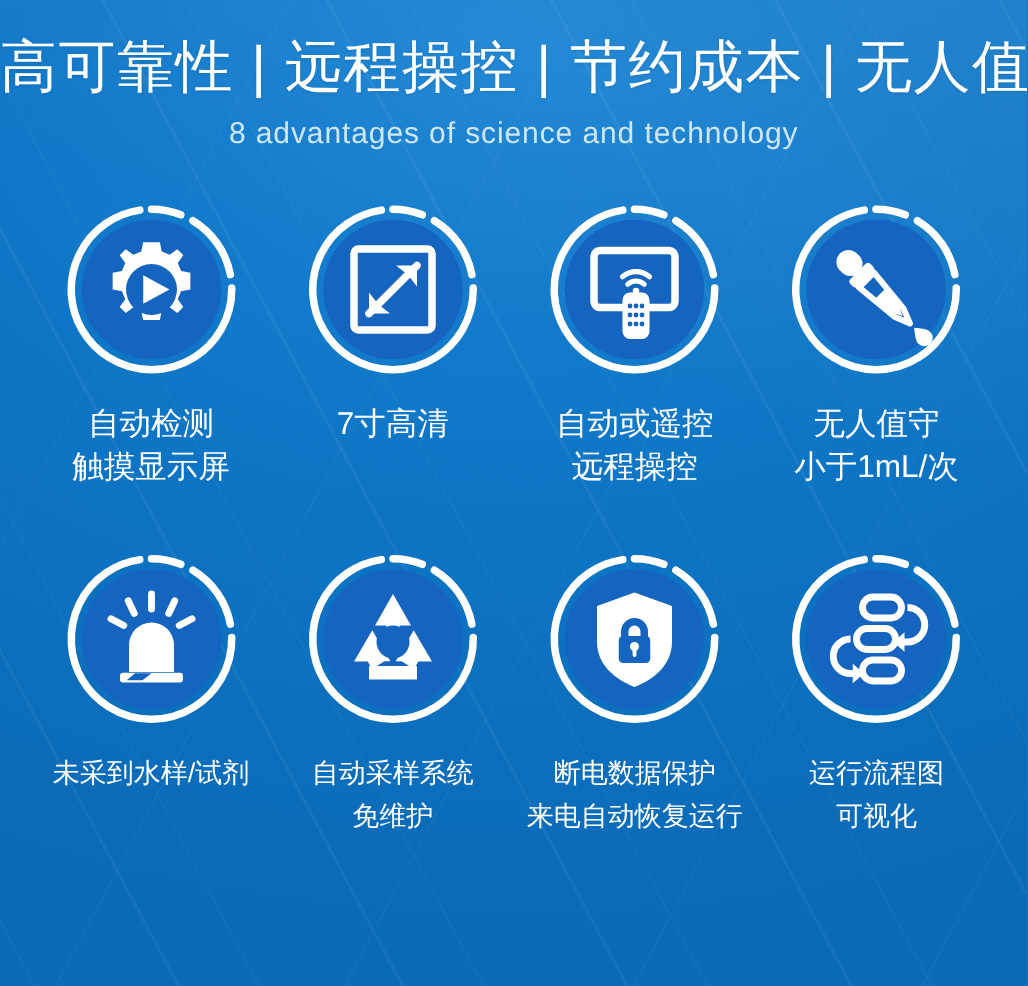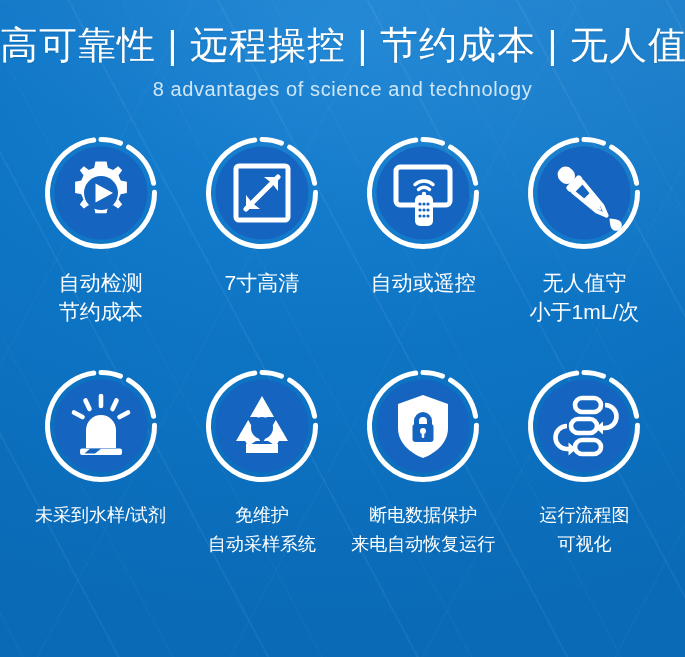--- a/index.html
+++ b/index.html
@@ -144,21 +144,21 @@
             <g fill="#ffffff">
               <path d="M58 26.5
                        l5.6 0 1.2 6.2 5.3 2.2 5.1-3.7 4 4 -3.7 5.1 2.2 5.3 6.2 1.2 0 5.6 0 5.6 -6.2 1.2 -2.2 5.3 3.7 5.1 -4 4 -5.1-3.7 -5.3 2.2 -1.2 6.2 -5.6 0 -5.6 0 -1.2-6.2 -5.3-2.2 -5.1 3.7 -4-4 3.7-5.1 -2.2-5.3 -6.2-1.2 0-5.6 0-5.6 6.2-1.2 2.2-5.3 -3.7-5.1 4-4 5.1 3.7 5.3-2.2 1.2-6.2 z" fill="#ffffff"></path>
               <circle cx="58" cy="58" r="17" fill="#1565c0"></circle>
               <path d="M52.5 48.5 L70 58 L52.5 67.5 Z" fill="#ffffff"></path>
             </g>
           </svg>
         </div>
         <div class="caption">
           <span class="line">自动检测</span>
-          <span class="line">节约成本</span>
+          <span class="line">触摸显示屏</span>
         </div>
       </div>
 
       <div class="cell">
         <div class="badge">
           <svg width="116" height="116" viewBox="0 0 116 116">
             <path d="M58 4.5 A53.5 53.5 0 1 1 57.99 4.5" fill="none" stroke="#ffffff" stroke-width="5" stroke-linecap="round" stroke-dasharray="20 9 45 9 245"></path>
             <circle cx="58" cy="58" r="46.5" fill="#1565c0"></circle>
             <rect x="32" y="31" width="52" height="54" rx="3" fill="none" stroke="#ffffff" stroke-width="5"></rect>
             <g stroke="#ffffff" stroke-width="5" stroke-linecap="round">
@@ -195,20 +195,21 @@
                 <circle cx="59" cy="75" r="1.6"></circle>
                 <circle cx="63" cy="75" r="1.6"></circle>
               <circle cx="55" cy="81" r="1.6"></circle>
                 <circle cx="59" cy="81" r="1.6"></circle>
                 <circle cx="63" cy="81" r="1.6"></circle>
             </g>
           </svg>
         </div>
         <div class="caption">
           <span class="line">自动或遥控</span>
+          <span class="line">远程操控</span>
         </div>
       </div>
 
       <div class="cell">
         <div class="badge">
           <svg width="116" height="116" viewBox="0 0 116 116">
             <path d="M58 4.5 A53.5 53.5 0 1 1 57.99 4.5" fill="none" stroke="#ffffff" stroke-width="5" stroke-linecap="round" stroke-dasharray="20 9 45 9 245"></path>
             <circle cx="58" cy="58" r="46.5" fill="#1565c0"></circle>
             <g transform="rotate(-45 58 58)">
               <rect x="50" y="24" width="16" height="18" rx="8" fill="#ffffff"></rect>
@@ -268,22 +269,22 @@
             <g fill="#ffffff">
               <path d="M44.5 60 L52 73 L44 78 L36.5 65 Z"></path>
               <path d="M71.5 60 L64 73 L72 78 L79.5 65 Z"></path>
               <path d="M42 76 L58 76 L58 85 L42 85 Z"></path>
               <path d="M74 76 L58 76 L58 85 L74 85 Z"></path>
             </g>
             <circle cx="58" cy="60" r="11" fill="#1565c0"></circle>
           </svg>
         </div>
         <div class="caption">
+          <span class="line">自动采样系统</span>
           <span class="line">免维护</span>
-          <span class="line">自动采样系统</span>
         </div>
       </div>
 
       <div class="cell">
         <div class="badge">
           <svg width="116" height="116" viewBox="0 0 116 116">
             <path d="M58 4.5 A53.5 53.5 0 1 1 57.99 4.5" fill="none" stroke="#ffffff" stroke-width="5" stroke-linecap="round" stroke-dasharray="20 9 45 9 245"></path>
             <circle cx="58" cy="58" r="46.5" fill="#1565c0"></circle>
             <path d="M58 27 L83 36 L83 60 C83 75 71 85 58 90 C45 85 33 75 33 60 L33 36 Z" fill="#ffffff"></path>
             <path d="M58 44 a9 9 0 0 1 9 9 L67 58 L62 58 L62 53 a4 4 0 0 0 -8 0 L54 58 L49 58 L49 53 a9 9 0 0 1 9 -9 z" fill="#1565c0"></path>

